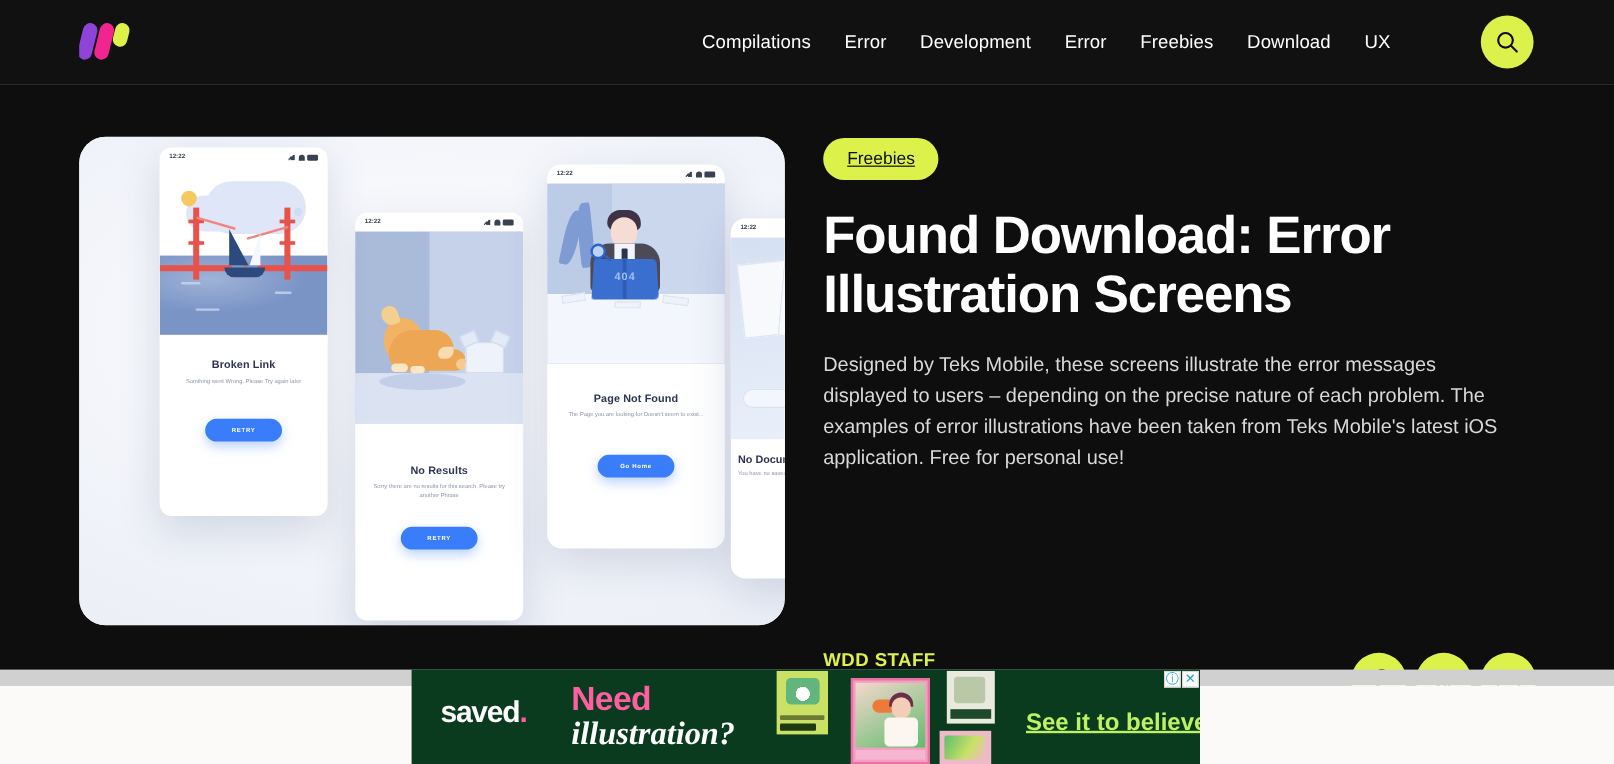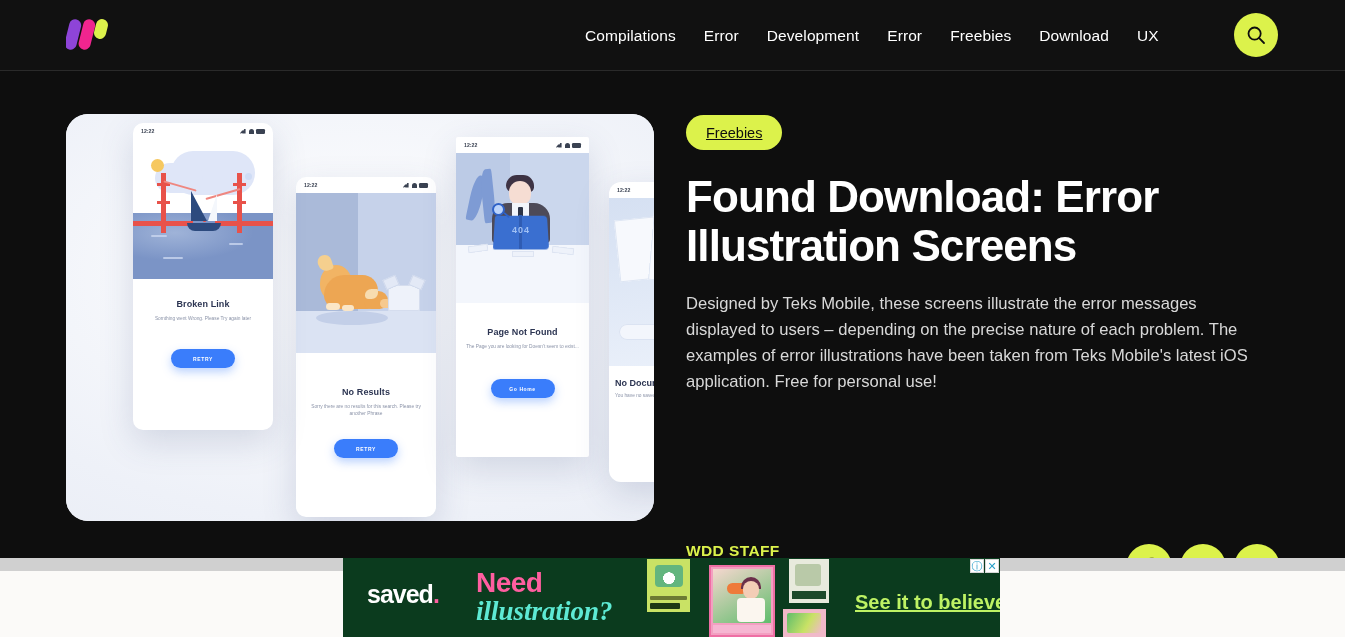--- a/index.html
+++ b/index.html
@@ -63,21 +63,21 @@
     box-shadow: 0 12px 34px rgba(60,80,130,.18);
     overflow: hidden;
   }
   
   .p0 { left: -36px; top: 76px; width: 110px; height: 300px; border-radius: 12px; }
   
   .p1 { left: 67px; top: 9px; width: 140px; height: 307px; border-radius: 10px; }
   
   .p2 { left: 230px; top: 63px; width: 140px; height: 340px; border-radius: 10px; }
   
-  .p3 { left: 390px; top: 23px; width: 133px; height: 320px; border-radius: 2px; }
+  .p3 { left: 390px; top: 23px; width: 148px; height: 320px; border-radius: 12px; }
   
   .p4 { left: 543px; top: 68px; width: 100px; height: 300px; border-radius: 12px; }
 
   .statusbar {
     position: absolute; top: 0; left: 0; right: 0; height: 16px;
     display: flex; align-items: center; justify-content: space-between;
     padding: 0 8px;
     font-size: 5.2px; color: #3a4252; font-weight: bold;
   }
   .sb-icons { display: flex; align-items: flex-end; gap: 2px; }
@@ -226,21 +226,21 @@
     position: absolute; left: 24px; top: 22px;
     color: #ffffff; font-size: 25px; font-weight: bold; letter-spacing: -1px;
   }
   .ad-fiverr .dot { color: #ff5ea0; }
   .ad-need {
     position: absolute; left: 133px; top: 9px;
     color: #ff5ea0; font-size: 28px; font-weight: bold; letter-spacing: -.5px;
   }
   .ad-illus {
     position: absolute; left: 133px; top: 38px;
-    color: #5eead4; font-size: 27px; font-style: italic;
+    color: #ffffff; font-size: 27px; font-style: italic;
     font-family: "Liberation Serif", serif; font-weight: bold;
   }
   .ad-cta {
     position: absolute; left: 512px; top: 33px;
     color: #bef264; font-size: 20px; font-weight: bold;
     text-decoration: underline; white-space: nowrap;
   }
   .ad-card { position: absolute; overflow: hidden; }
   .c1 { left: 304px; top: 1px; width: 43px; height: 53px; background: #c9e265; }
   .c1 .c1a { position:absolute; left: 8px; top: 6px; width: 28px; height: 22px;

